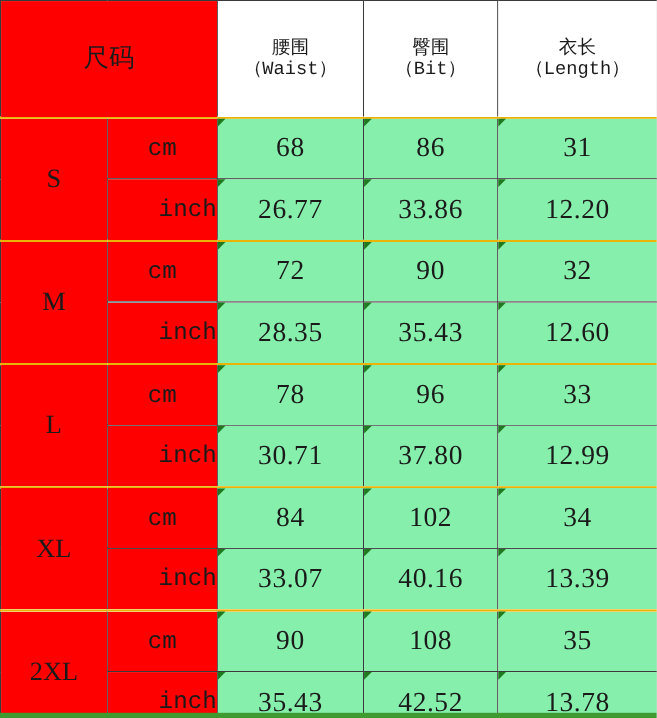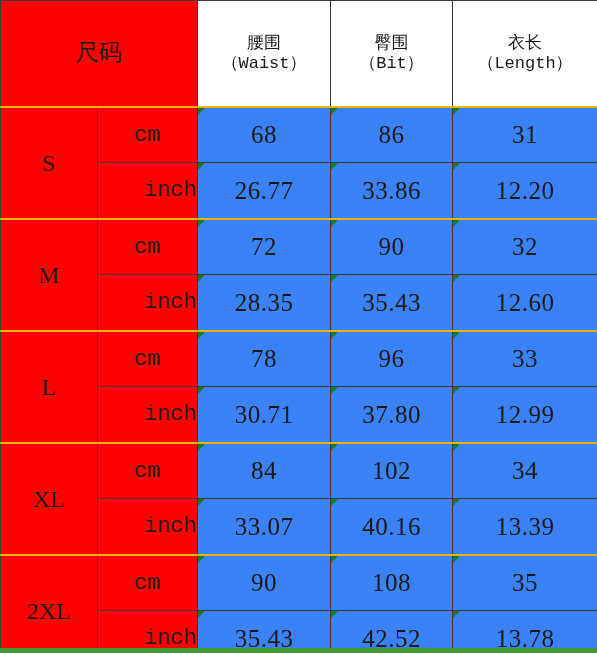--- a/index.html
+++ b/index.html
@@ -57,21 +57,21 @@
     padding-top:16px;
   }
   
   td.unitcell{
     background:#FF0000;
     font-size:22px;
     font-family:"Liberation Mono","DejaVu Sans Mono",monospace;
   }
   
   td.datacell{
-    background:#3b82f6;
+    background:#86efac;
     font-size:25px;
     letter-spacing:0.5px;
   }
   td.datacell.cm-row{height:54px;}
   td.datacell.inch-row{height:55px;}
   td.unitcell.cm-row{height:54px;}
   td.unitcell.inch-row{height:55px;text-align:right;}
 
   
   .marker{

